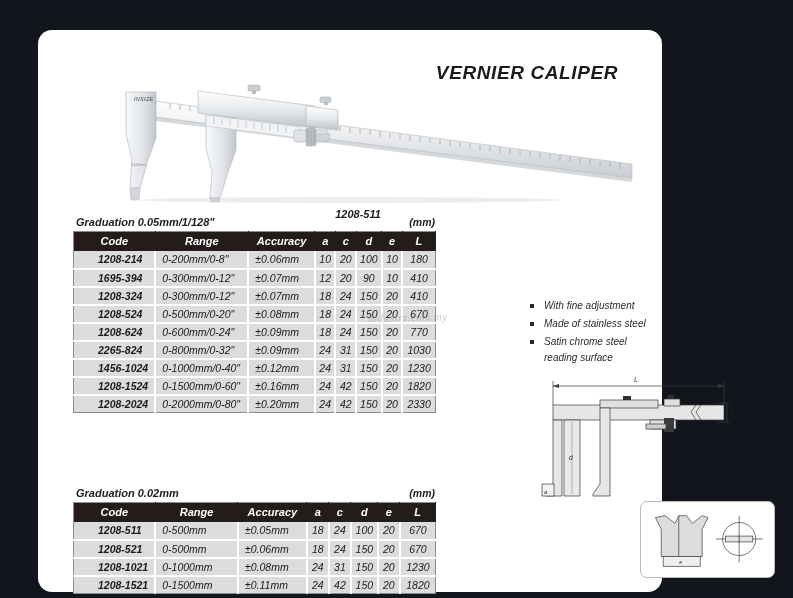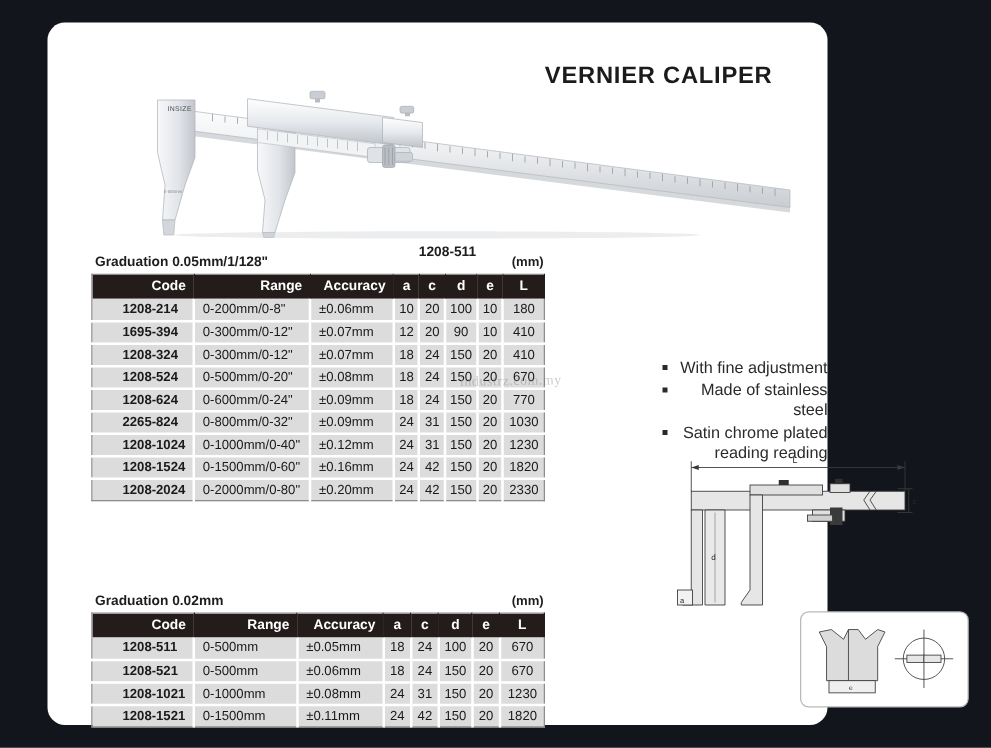--- a/index.html
+++ b/index.html
@@ -4,24 +4,25 @@
 <style>
   * { box-sizing: border-box; margin: 0; padding: 0; }
   html, body {
     width: 793px; height: 598px;
     background: #12151c;
     font-family: "Liberation Sans", sans-serif;
     overflow: hidden;
   }
   #page {
     position: absolute;
-    left: 38px; top: 18px;
+    left: 38px; top: 30px;
     width: 624px; height: 562px;
     background: #ffffff;
     border-radius: 14px;
+    font-style: italic;
   }
 
   
   #title {
     position: absolute;
     right: 44px; top: 32px;
     font-size: 19px;
     font-weight: bold;
     letter-spacing: 0.6px;
     color: #1b1b1b;
@@ -47,25 +48,24 @@
 
   
   #features {
     position: absolute;
     left: 492px; top: 268px;
     list-style: none;
   }
   #features li {
     position: relative;
     padding-left: 14px;
-    font-size: 13px;
+    font-size: 10px;
     color: #2a2a2a;
     line-height: 16px;
     margin-bottom: 2px;
-    text-align: right;
   }
   #features li .bullet {
     position: absolute;
     left: 0; top: 6px;
     width: 4px; height: 4px;
     background: #2a2a2a;
   }
 
   
   .table-block { position: absolute; width: 363px; }
@@ -89,21 +89,21 @@
     font-size: 10.5px;
     border: 1px solid #8d8d8d;
   }
   table.spec thead th {
     background: #231c1a;
     color: #ffffff;
     font-weight: bold;
     font-size: 11px;
     height: 19px;
     padding: 0 6px;
-    text-align: right;
+    text-align: center;
     border-right: 1px solid #231c1a;
   }
   table.spec thead th.num { text-align: center; padding: 0 2px; }
   table.spec tbody td {
     background: #dcdcdc;
     color: #1a1a1a;
     height: 18px;
     padding: 0 6px;
     border-right: 2px solid #ffffff;
     border-bottom: 2px solid #ffffff;
@@ -282,21 +282,21 @@
     <li>
       <span class="bullet"></span>
       <span>With fine adjustment</span>
     </li>
     <li>
       <span class="bullet"></span>
       <span>Made of stainless steel</span>
     </li>
     <li>
       <span class="bullet"></span>
-      <span>Satin chrome plated reading reading</span>
+      <span>Satin chrome steel reading surface</span>
     </li>
   </ul>
 
   <div class="table-block" id="table-block-1">
     <div class="table-caption">
       <span>Graduation 0.05mm/1/128"</span>
       <span class="unit">(mm)</span>
     </div>
     <table class="spec">
       <colgroup>
@@ -376,21 +376,21 @@
             <td class="code">2265-824</td>
             <td>0-800mm/0-32"</td>
             <td>±0.09mm</td>
             <td class="num">24</td>
             <td class="num">31</td>
             <td class="num">150</td>
             <td class="num">20</td>
             <td class="num">1030</td>
           </tr>
           <tr>
-            <td class="code">1208-1024</td>
+            <td class="code">1456-1024</td>
             <td>0-1000mm/0-40"</td>
             <td>±0.12mm</td>
             <td class="num">24</td>
             <td class="num">31</td>
             <td class="num">150</td>
             <td class="num">20</td>
             <td class="num">1230</td>
           </tr>
           <tr>
             <td class="code">1208-1524</td>

